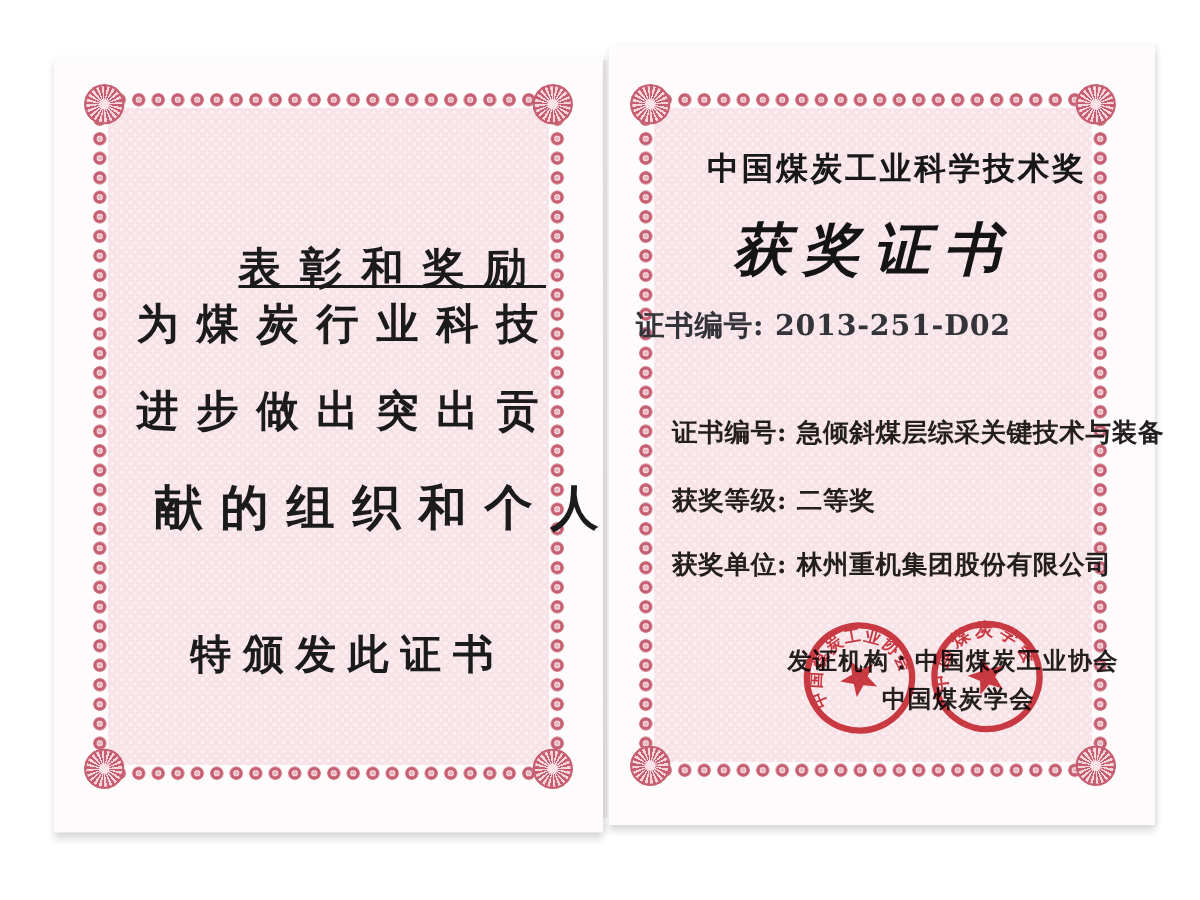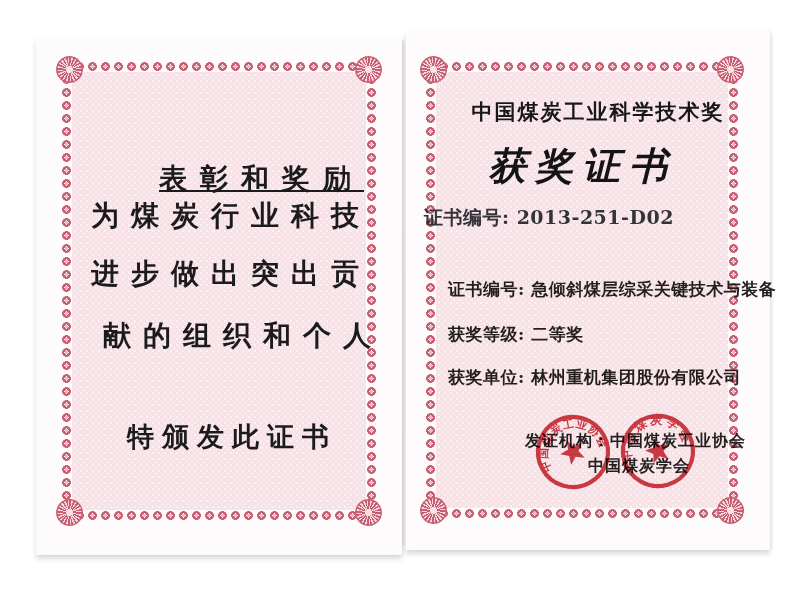--- a/index.html
+++ b/index.html
@@ -51,21 +51,21 @@
   .rosette.br { right:-4px; bottom:-4px; }
 
   
   .callig {
     position:absolute; color:#1b1b1b; font-weight:700;
     white-space:nowrap; line-height:1;
   }
   #l1 { left:123px; top:127px; font-size:28px; letter-spacing:13px;text-decoration:underline; }
   #l2 { left:55px;  top:164px; font-size:28px; letter-spacing:12px;text-align:center; }
   #l3 { left:55px;  top:222px; font-size:28px; letter-spacing:12px; }
-  #l4 { left:55px;  top:284px; font-size:28px; letter-spacing:12px;padding-left:12px; }
+  #l4 { left:55px;  top:284px; font-size:32px; letter-spacing:12px;padding-left:12px; }
   #l5 { left:91px;  top:385px; font-size:27px; letter-spacing:8px; }
 
   
   .rline { position:absolute; white-space:nowrap; line-height:1.15; }
   #award-title {
     left:34px; top:70px; width:316px; text-align:center;
     font-size:21px; font-weight:700; letter-spacing:2px; color:#181818;
   }
   #cert-title {
     left:18px; top:114px; width:316px; text-align:center;

